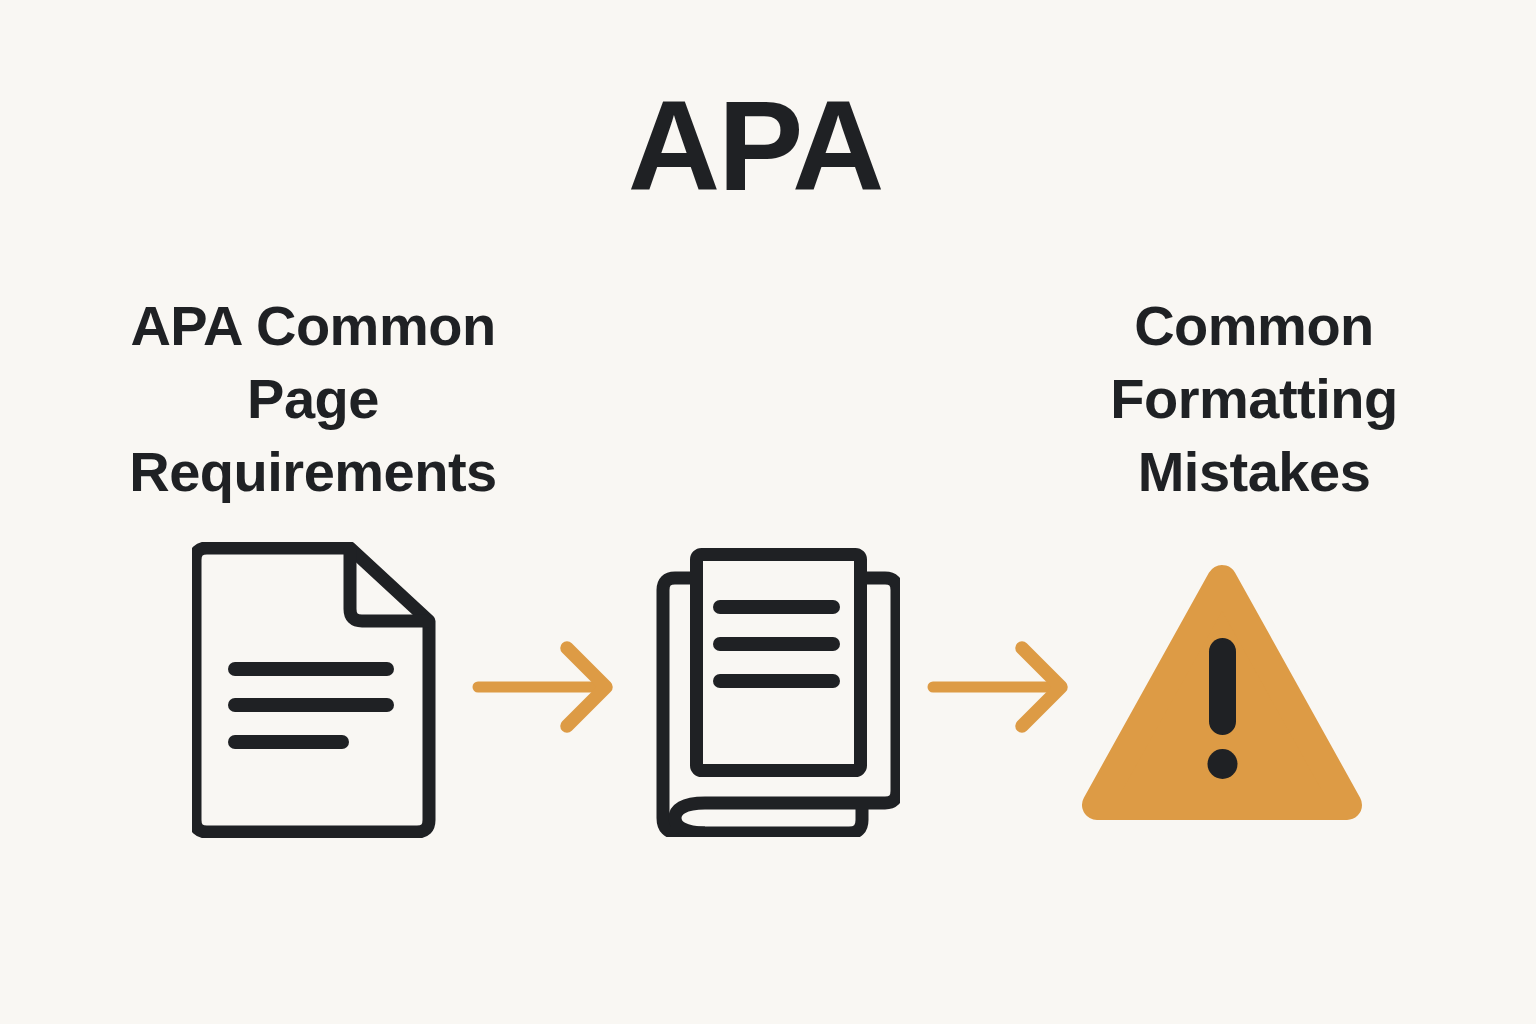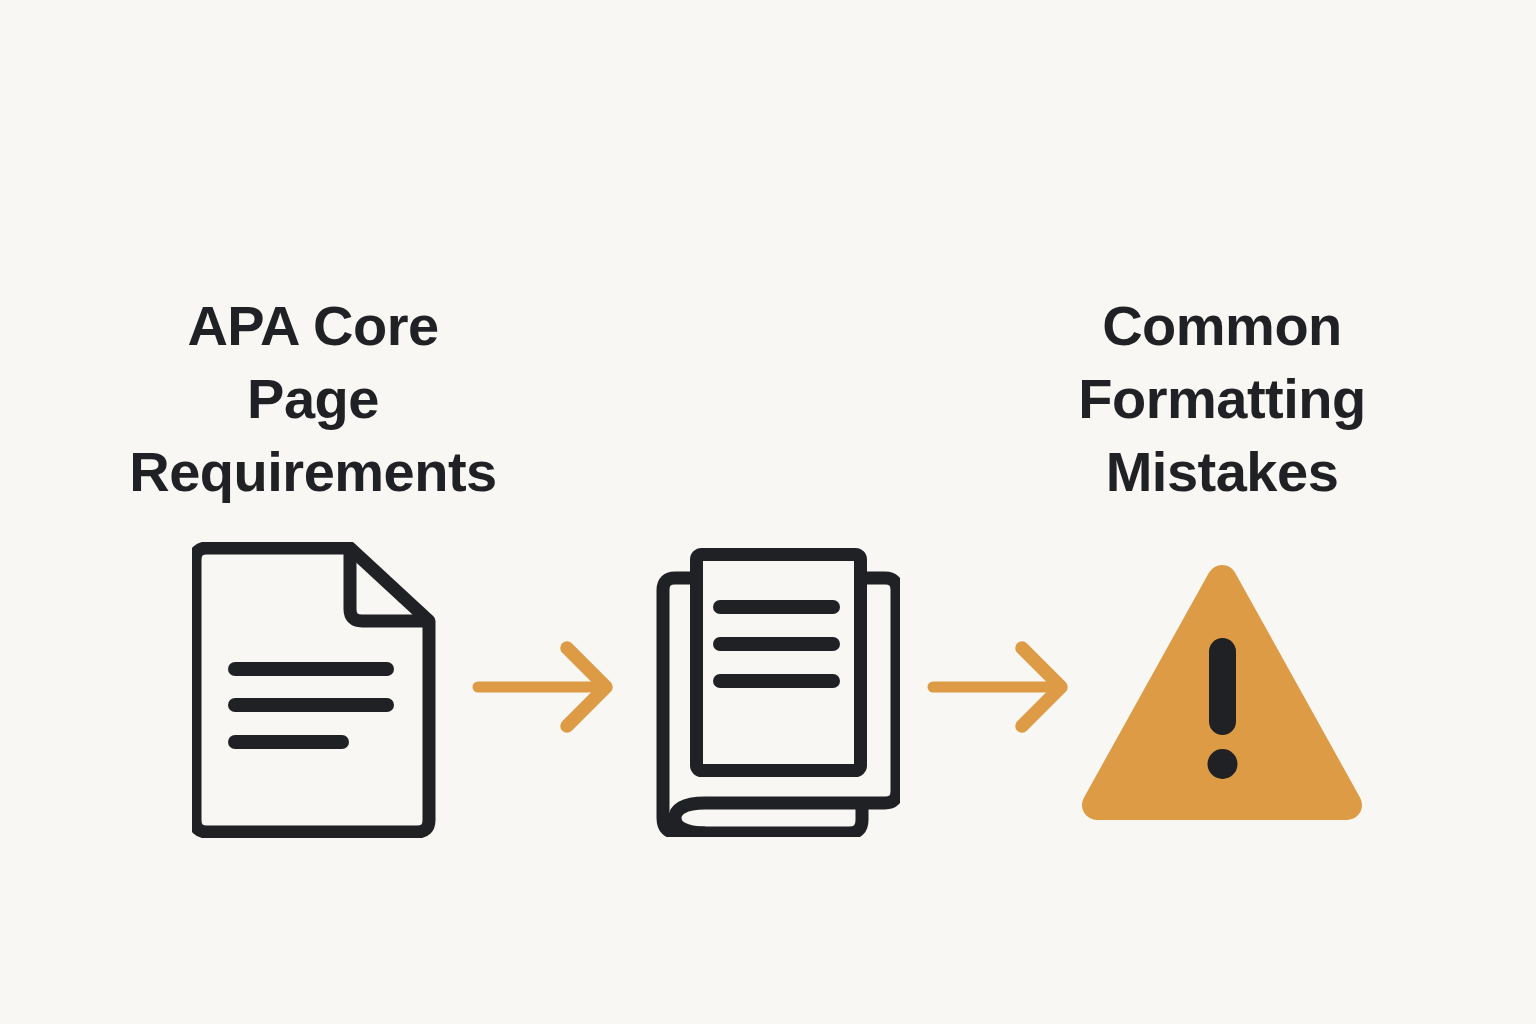--- a/index.html
+++ b/index.html
@@ -40,42 +40,43 @@
     text-align:center;
     font-size:56px;
     line-height:73px;
     font-weight:700;
     letter-spacing:-0.5px;
     white-space:pre-line;
     color:var(--ink);
   }
   .heading.c1{left:63px;}
   .heading.c2{left:518px;}
-  .heading.c3{left:972px;}
+  .heading.c3{left:1004px;}
   .icon,.arrow{position:absolute;display:block;}
   .icon-doc{left:192px;top:542px;width:244px;height:296px;}
   .icon-book{left:655px;top:545px;width:245px;height:292px;}
   .icon-warn{left:1075px;top:558px;width:295px;height:270px;}
   .arrow-1{left:470px;top:640px;width:145px;height:95px;}
   .arrow-2{left:925px;top:640px;width:145px;height:95px;}
   .stroke-ink{stroke:var(--ink);fill:none;stroke-linejoin:round;}
   .cap-round{stroke-linecap:round;}
   .fill-bg{fill:var(--background);}
   .fill-ink{fill:var(--ink);}
   .tri{fill:var(--accent);stroke:var(--accent);stroke-width:30;stroke-linejoin:round;}
   .arrow-shaft{stroke:var(--accent);stroke-width:11;stroke-linecap:round;fill:none;}
   .arrow-head{stroke:var(--accent);stroke-width:13.5;stroke-linecap:round;stroke-linejoin:round;fill:none;}
 </style>
 </head>
 <body>
 
 <div class="canvas">
 
+  <h1 class="title">APA</h1>
 
-  <div class="heading c1">APA Core
+  <div class="heading c1">APA Common
 Page
 Requirements</div>
   <div class="heading c3">Common
 Formatting
 Mistakes</div>
 
   <svg class="icon icon-doc" viewBox="0 0 244 296" xmlns="http://www.w3.org/2000/svg">
     <path class="stroke-ink" stroke-width="13" d="M3,18 Q3,6 15,6 H158 L237,79 V278 Q237,290 225,290 H15 Q3,290 3,278 Z"></path>
     <path class="stroke-ink" stroke-width="13" d="M158,6 V67 Q158,79 170,79 H237"></path>
     <path class="stroke-ink cap-round" stroke-width="14" d="M43,127 H195"></path>

